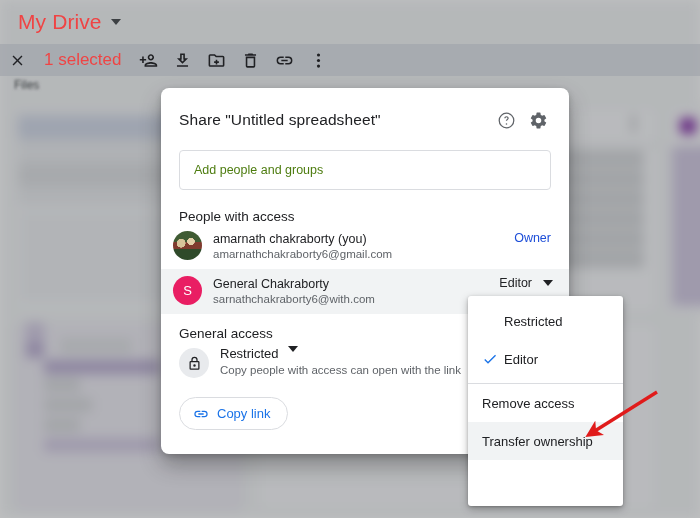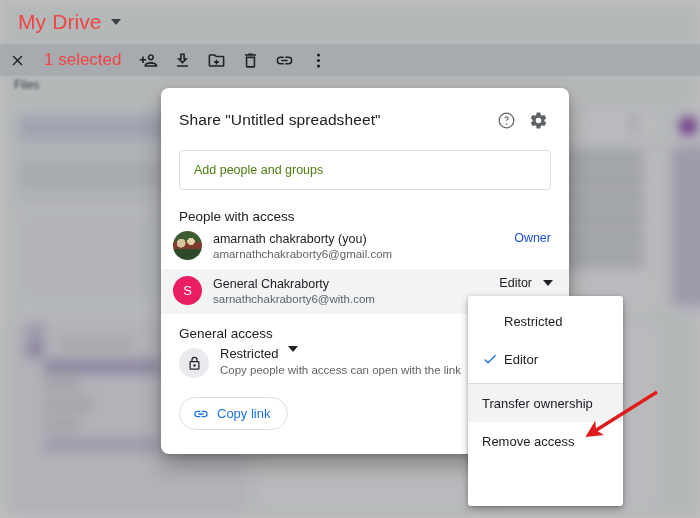--- a/index.html
+++ b/index.html
@@ -404,25 +404,25 @@
     </div>
     <div class="menu-item">
       <span class="menu-check">
         <svg width="16" height="16" viewBox="0 0 24 24">
             <path d="M9 16.2L4.8 12l-1.4 1.4L9 19 21 7l-1.4-1.4z" fill="#1a73e8"></path>
           </svg>
       </span>
       <span>Editor</span>
     </div>
     <div class="menu-sep"></div>
+    <div class="menu-item">
+      <span>Remove access</span>
+    </div>
     <div class="menu-item hover">
       <span>Transfer ownership</span>
-    </div>
-    <div class="menu-item">
-      <span>Remove access</span>
     </div>
   </div>
 
   <svg class="arrow-svg">
     <defs>
       <marker id="ahead" markerWidth="5" markerHeight="5" refX="3.4" refY="2.5" orient="auto">
         <path d="M0,0 L5,2.5 L0,5 L1.3,2.5 z" fill="#e01b1b"></path>
       </marker>
     </defs>
     <line x1="657" y1="392" x2="590" y2="434" stroke="#e01b1b" stroke-width="3.4" marker-end="url(#ahead)"></line>

